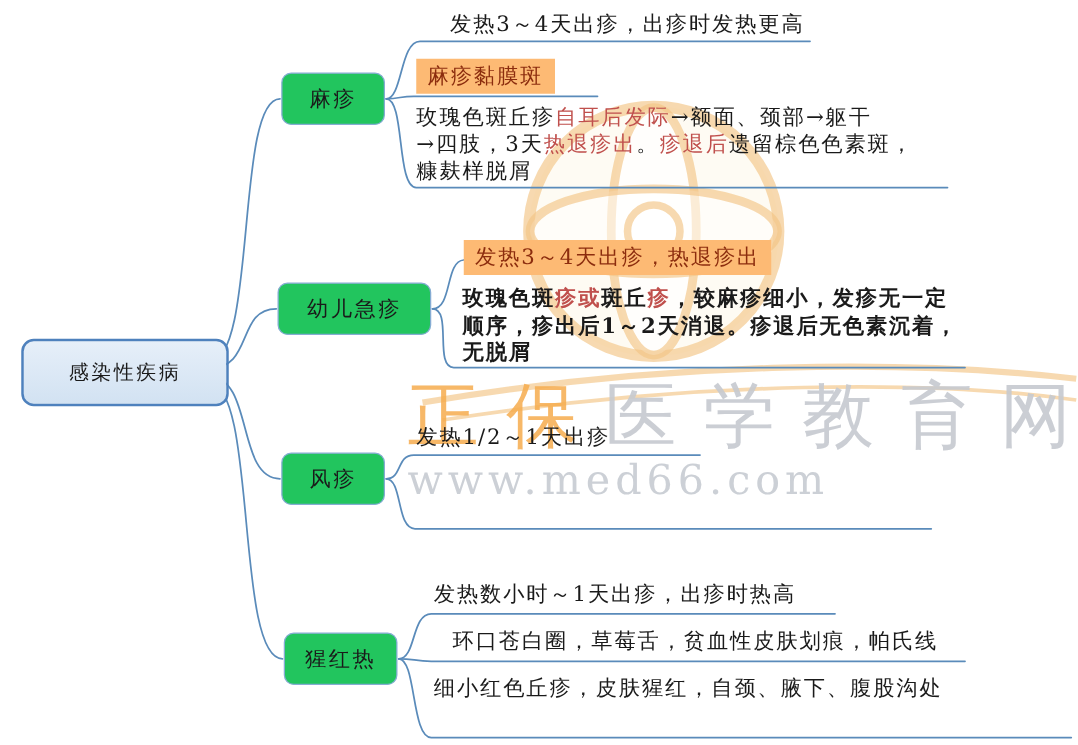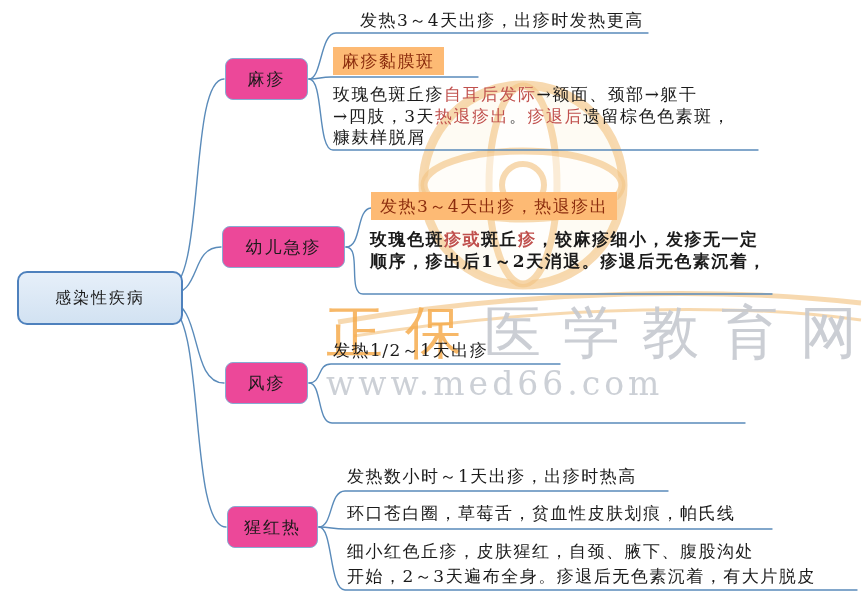--- a/index.html
+++ b/index.html
@@ -14,21 +14,21 @@
     position:absolute;z-index:1;white-space:nowrap;
     font-family:"DejaVu Sans","Liberation Sans",sans-serif;
   }
   #wm-brand{left:326px;top:295px;font-size:57px;letter-spacing:22px;font-weight:500;}
   #wm-brand .wm-orange{color:rgba(246,171,78,0.85);}
   #wm-brand .wm-gray{color:rgba(197,201,207,0.9);}
   #wm-url{left:326px;top:364px;font-size:33px;letter-spacing:4px;color:rgba(198,203,209,0.9);
           font-family:"DejaVu Serif","Liberation Serif",serif;}
   .node{
     position:absolute;z-index:3;display:flex;align-items:center;justify-content:center;
-    border-radius:8px;background:#ec4899;border:1.6px solid #85acd3;
+    border-radius:8px;background:#22c55e;border:1.6px solid #85acd3;
     font-size:17px;letter-spacing:2px;box-sizing:border-box;
   }
   #root-node{
     left:17px;top:271px;width:166px;height:54px;border-radius:10px;
     border:2.5px solid #4e81bd;background:linear-gradient(#e6eff9,#d2e2f2);
     font-size:16px;letter-spacing:2px;
   }
   #node-b1{left:225px;top:58px;width:83px;height:42px;}
   #node-b2{left:222px;top:226px;width:123px;height:42px;}
   #node-b3{left:225px;top:362px;width:83px;height:42px;}
@@ -44,21 +44,21 @@
   .c-red{color:#c0504d;margin-top:27px;}
   .c-hl{color:#8c2d0e;}
   #leaf-1-0{left:337px;top:10px;margin-left:23px;}
   #leaf-1-1{left:333px;top:47px;}
   #leaf-1-2{left:333px;top:84px;}
   #leaf-2-0{left:371px;top:192px;}
   #leaf-2-1{left:370px;top:229px;font-weight:bold;}
   #leaf-3-0{left:333px;top:340px;}
   #leaf-3-1{left:333px;top:374px;line-height:23.5px;}
   #leaf-4-0{left:347px;top:466px;}
-  #leaf-4-1{left:347px;top:503px;}
+  #leaf-4-1{left:362px;top:503px;}
   #leaf-4-2{left:347px;top:539px;line-height:24.5px;}
 </style>
 </head>
 <body>
 
 <div id="canvas">
 
   <svg id="watermark-layer" class="layer" width="862" height="596" viewBox="0 0 862 596">
     <g stroke="rgba(242,196,134,0.65)" fill="none">
       <circle cx="523" cy="185" r="100" fill="rgba(253,244,226,0.40)" stroke-width="9"></circle>
@@ -123,28 +123,28 @@
       <div><span class="c-ink">玫瑰色斑丘疹</span><span class="c-red">自耳后发际</span><span class="c-ink">→额面、颈部→躯干</span></div>
       <div><span class="c-ink">→四肢，3天</span><span class="c-red">热退疹出</span><span class="c-ink">。</span><span class="c-red">疹退后</span><span class="c-ink">遗留棕色色素斑，</span></div>
       <div><span class="c-ink">糠麸样脱屑</span></div>
     </div>
   <div id="leaf-2-0" class="leaf leaf-highlight">
       <div><span class="c-hl">发热3～4天出疹，热退疹出</span></div>
     </div>
   <div id="leaf-2-1" class="leaf">
       <div><span class="c-ink">玫瑰色斑</span><span class="c-red">疹或</span><span class="c-ink">斑丘</span><span class="c-red">疹</span><span class="c-ink">，较麻疹细小，发疹无一定</span></div>
       <div><span class="c-ink">顺序，疹出后1～2天消退。疹退后无色素沉着，</span></div>
+      <div><span class="c-ink">无脱屑</span></div>
     </div>
   <div id="leaf-3-0" class="leaf">
       <div><span class="c-ink">发热1/2～1天出疹</span></div>
     </div>
   <div id="leaf-4-0" class="leaf">
       <div><span class="c-ink">发热数小时～1天出疹，出疹时热高</span></div>
     </div>
   <div id="leaf-4-1" class="leaf">
       <div><span class="c-ink">环口苍白圈，草莓舌，贫血性皮肤划痕，帕氏线</span></div>
     </div>
   <div id="leaf-4-2" class="leaf">
       <div><span class="c-ink">细小红色丘疹，皮肤猩红，自颈、腋下、腹股沟处</span></div>
-      <div><span class="c-ink">开始，2～3天遍布全身。疹退后无色素沉着，有大片脱皮</span></div>
     </div>
 
 </div>
 
 </body></html>

